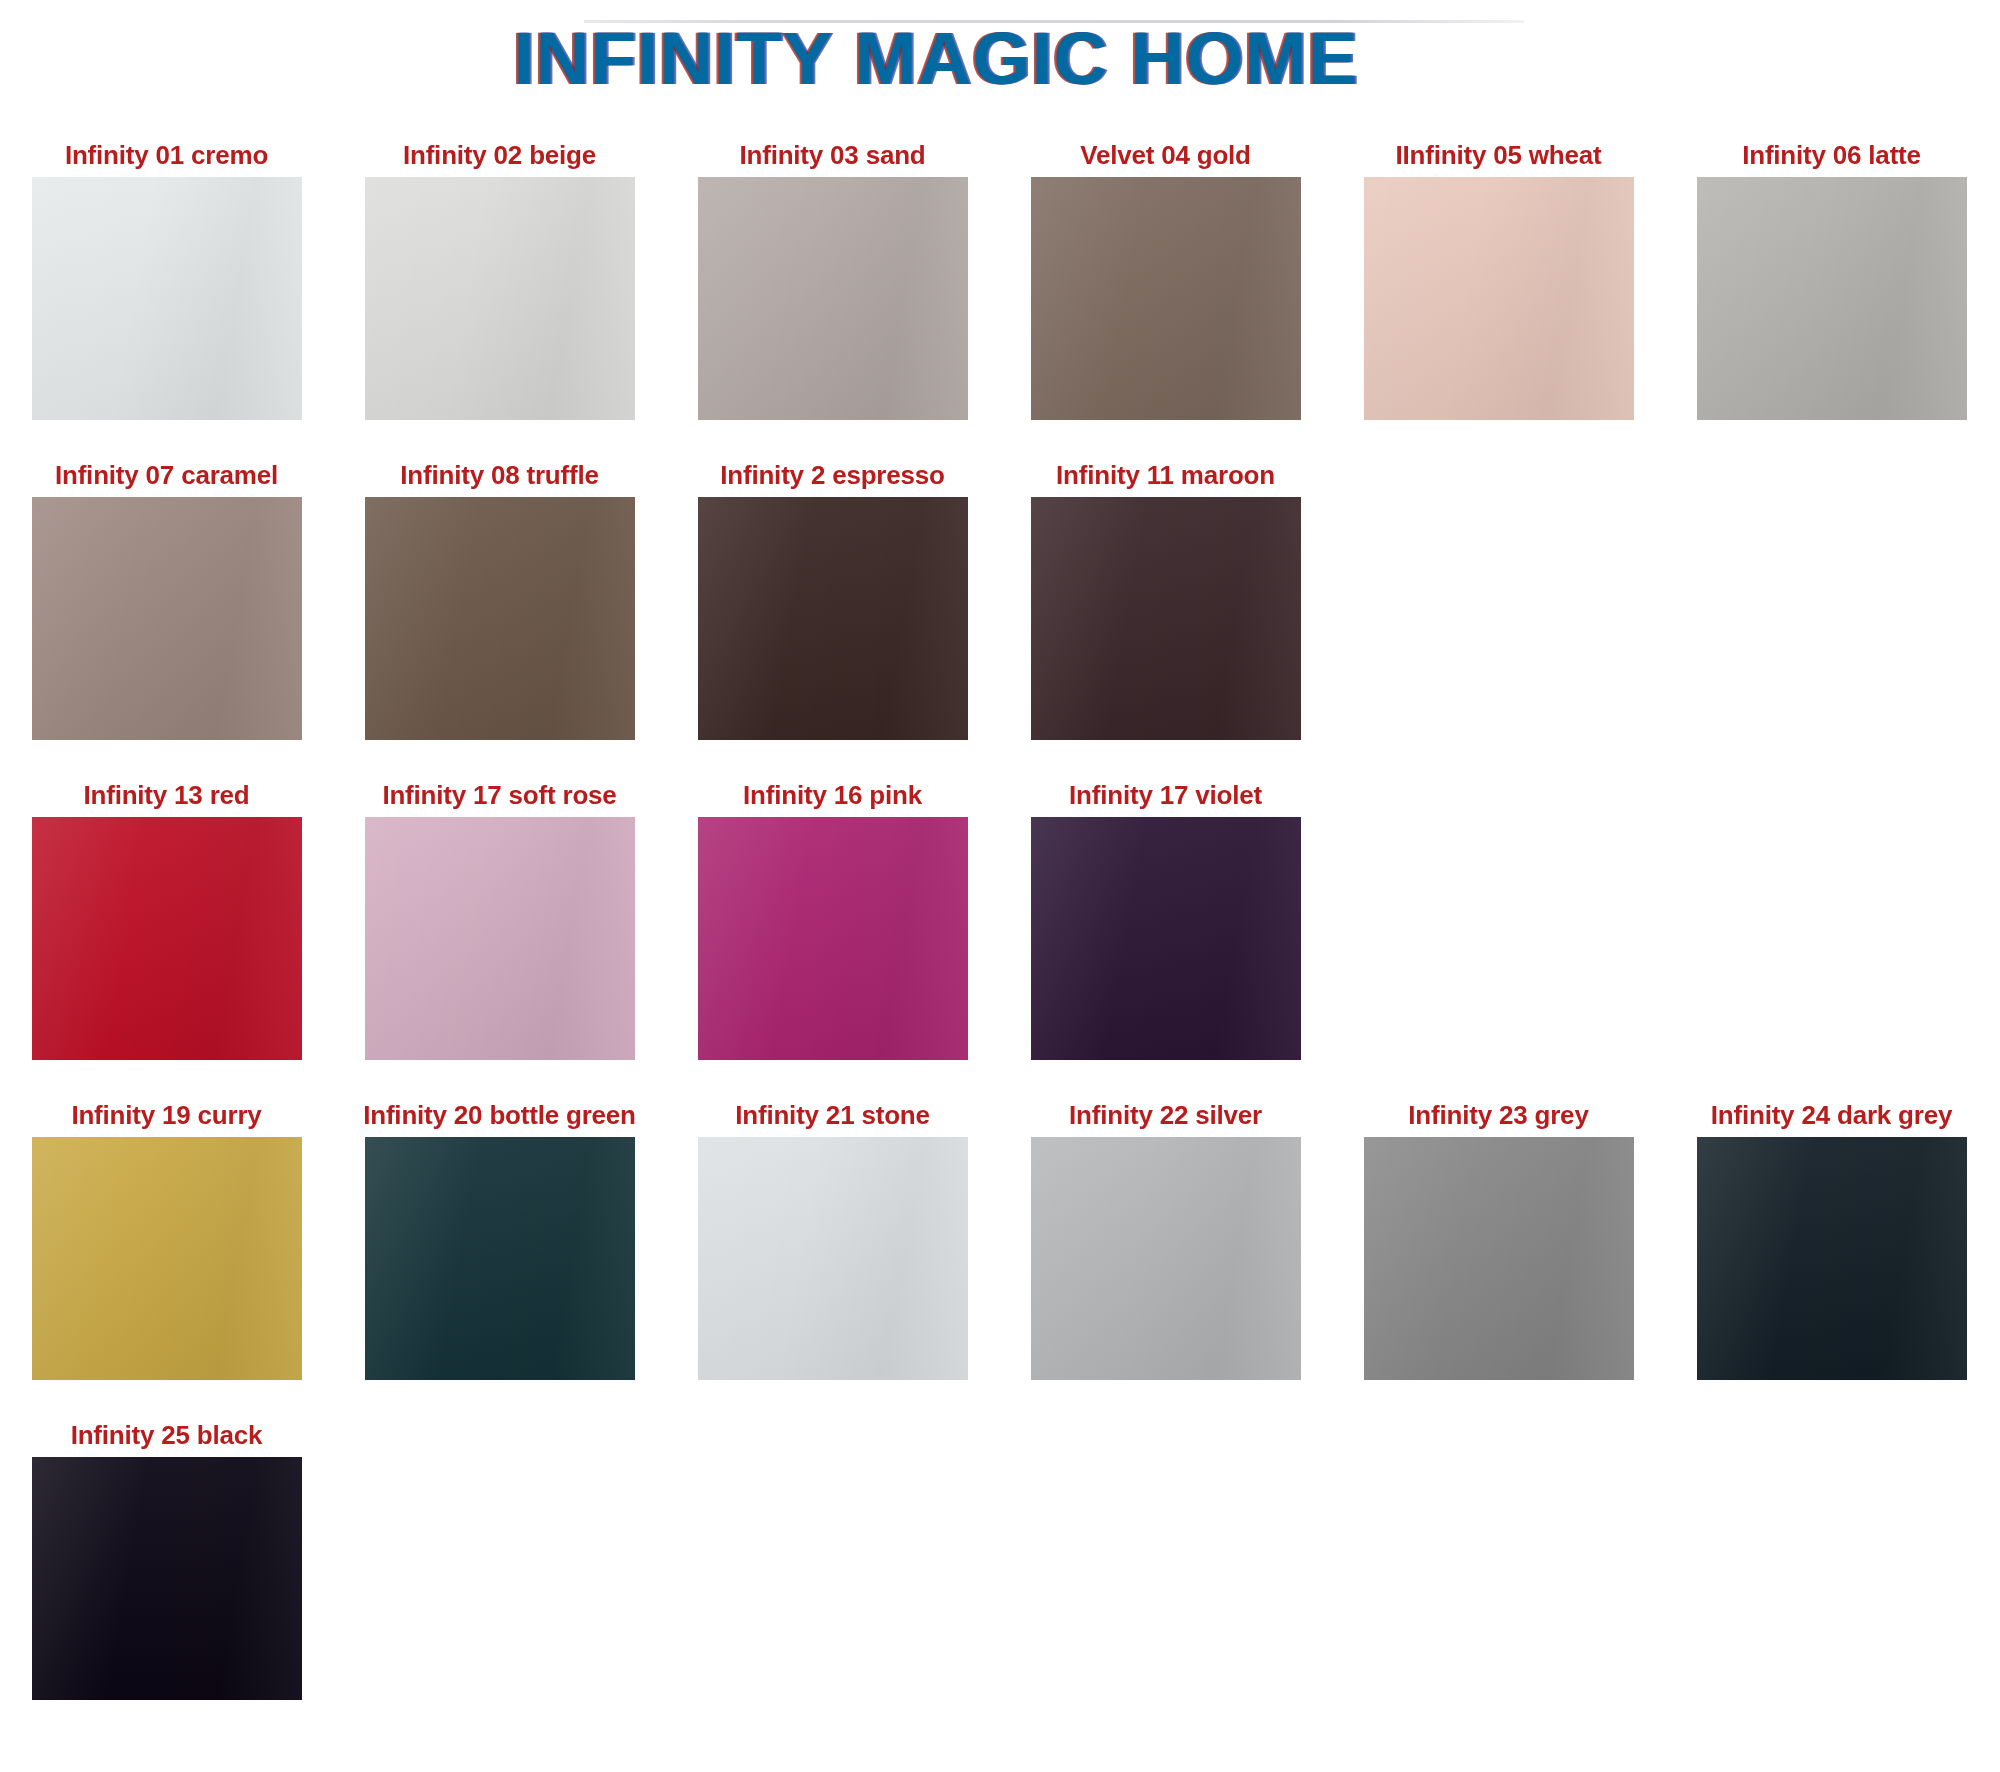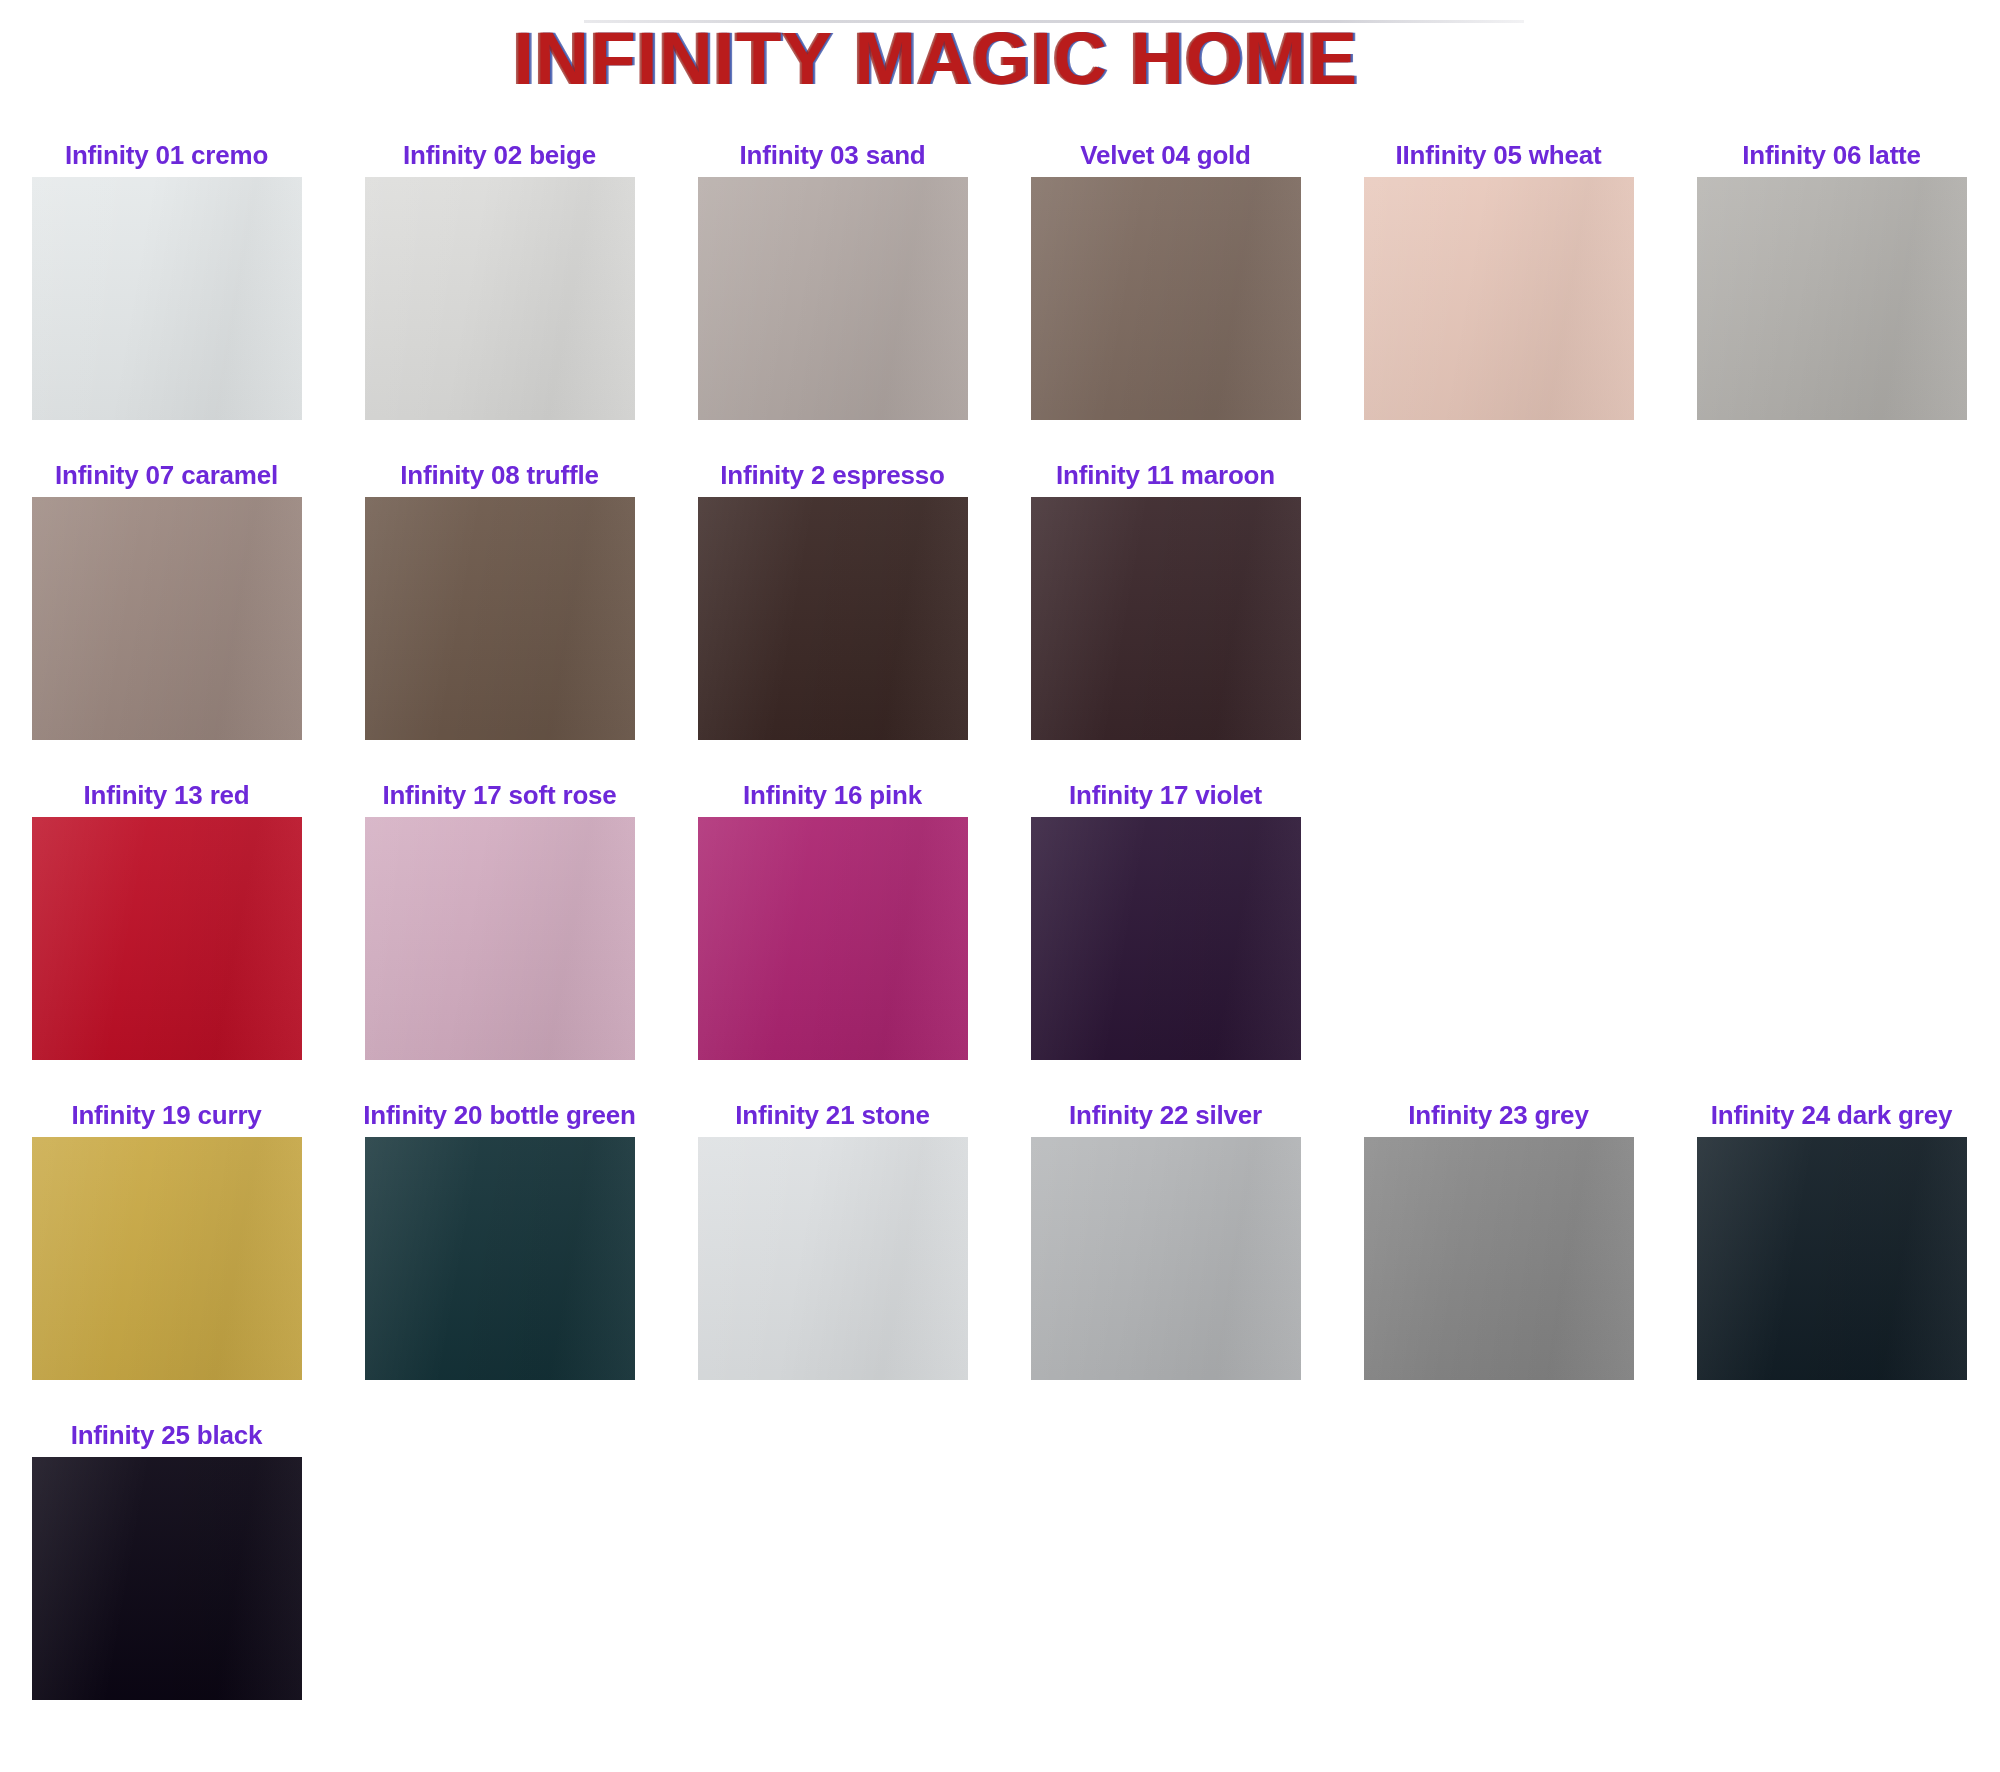--- a/index.html
+++ b/index.html
@@ -33,21 +33,21 @@
   #page-title {
     position: absolute;
     left: 0;
     top: 16px;
     width: 1872px;
     text-align: center;
     font-family: "Liberation Sans", sans-serif;
     font-weight: 700;
     font-size: 74px;
     letter-spacing: 1.5px;
-    color: #b91c1c;
+    color: #0369a1;
     
     text-shadow:
       -2.5px 0 0 rgba(150, 28, 22, 0.72),
        2.5px 0 0 rgba(22, 48, 150, 0.66),
       -1.2px 0 0 rgba(168, 60, 40, 0.40),
        1.2px 0 0 rgba(40, 70, 168, 0.38);
     white-space: nowrap;
   }
 
   
@@ -70,21 +70,21 @@
     padding: 0;
     display: flex;
     flex-direction: column;
     align-items: center;
     justify-content: flex-end;
   }
   .swatch-label {
     font-family: "Liberation Sans", sans-serif;
     font-weight: 700;
     font-size: 26px;
-    color: #6d28d9;
+    color: #b91c1c;
     letter-spacing: -0.2px;
     white-space: nowrap;
     text-align: center;
     margin-bottom: 9px;
     line-height: 1;
   }
   .swatch {
     width: 270px;
     height: 243px;
     display: block;

